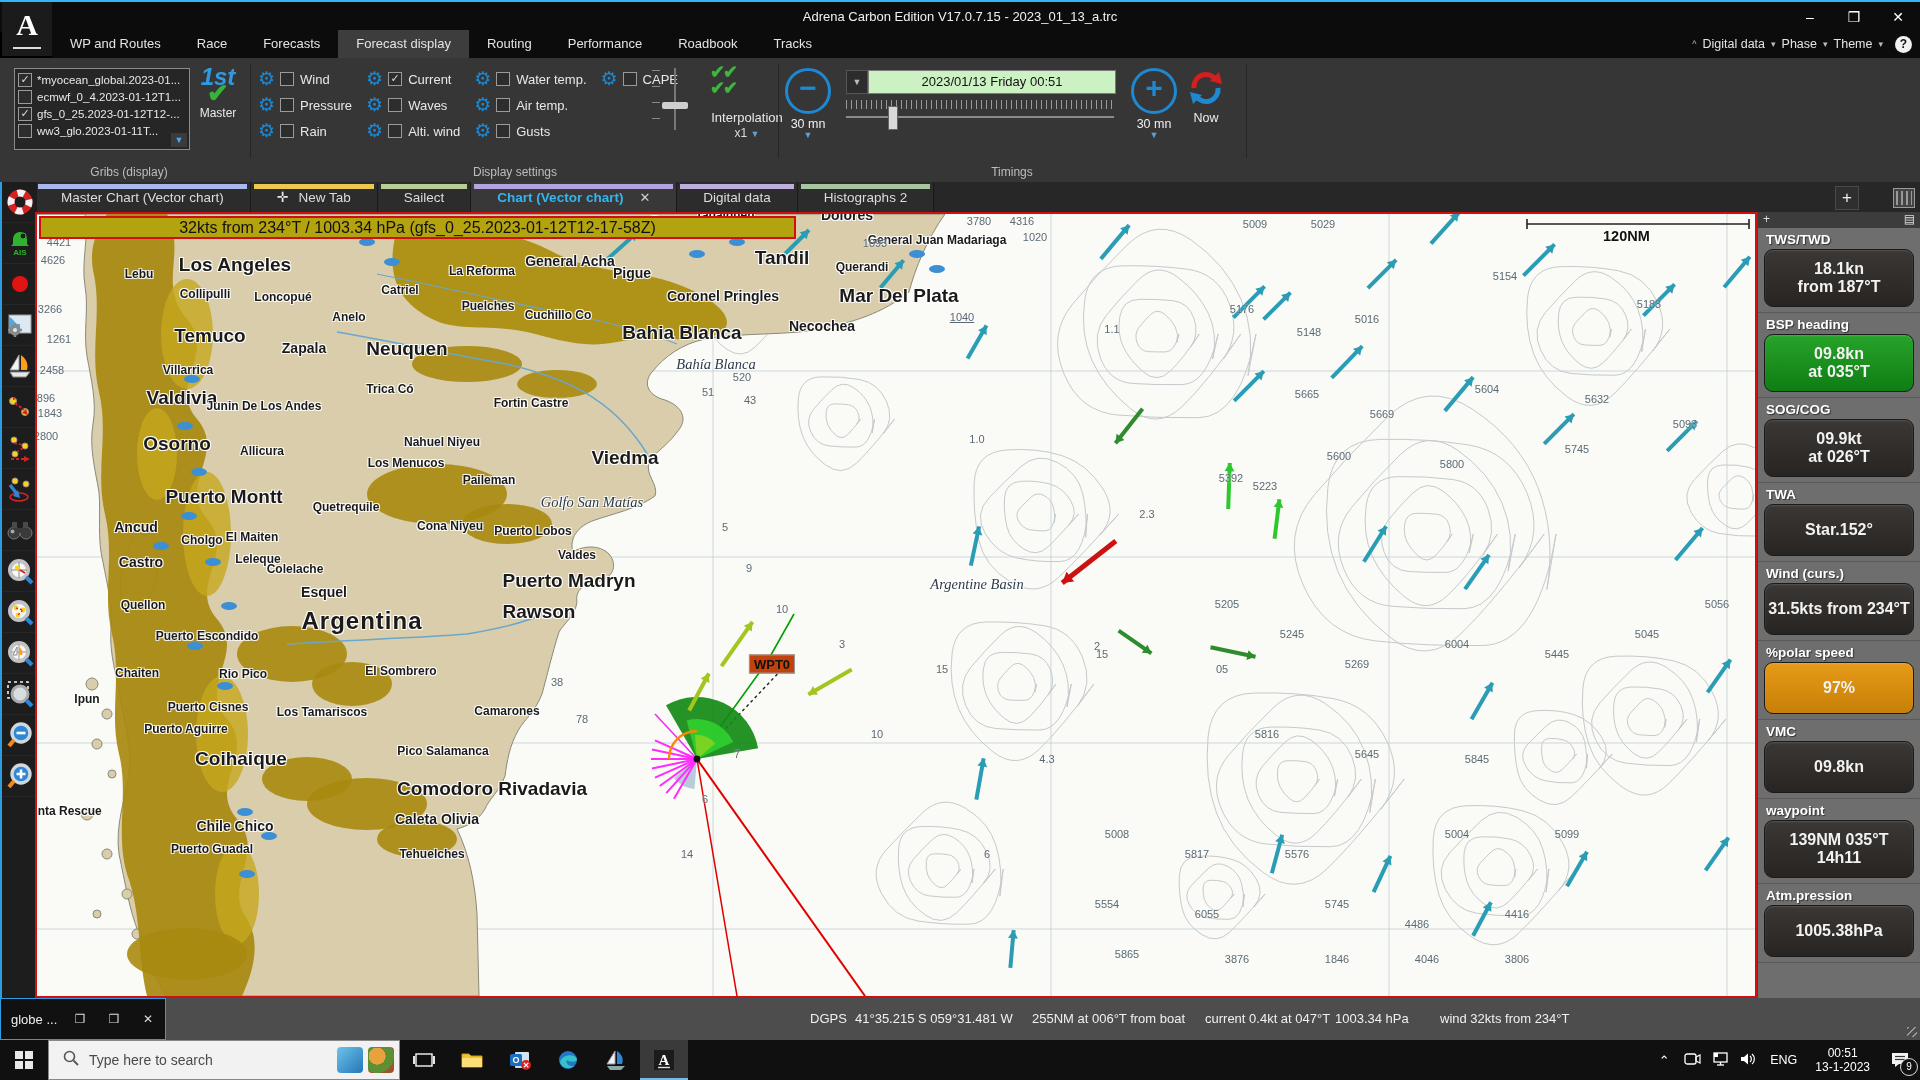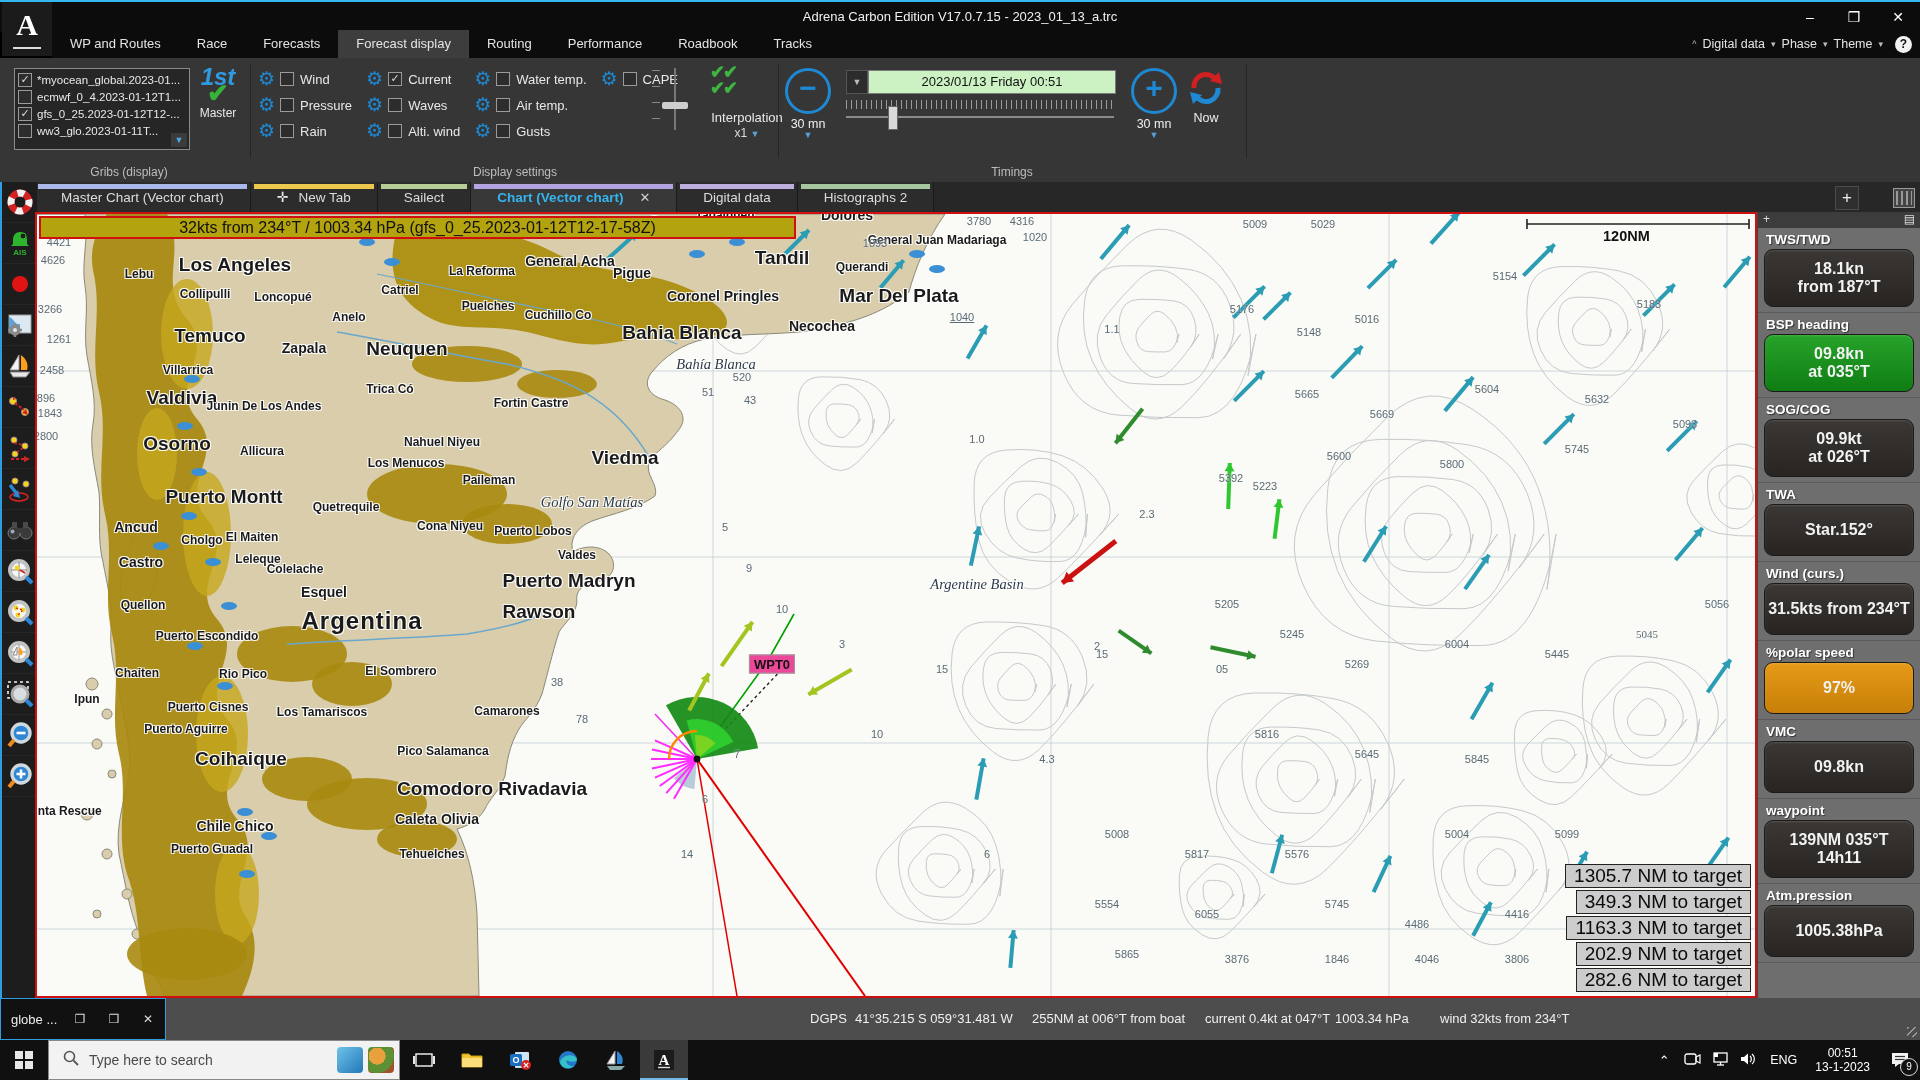--- a/index.html
+++ b/index.html
@@ -80,21 +80,21 @@
         text-shadow:-1px -1px 0 rgba(255,255,255,.85),1px -1px 0 rgba(255,255,255,.85),-1px 1px 0 rgba(255,255,255,.85),1px 1px 0 rgba(255,255,255,.85);}
   .city.s1{font-size:12px;font-weight:bold;}
   .city.s2{font-size:14px;font-weight:bold;}
   .city.s3{font-size:19px;font-weight:bold;}
   .city.s4{font-size:24px;font-weight:bold;letter-spacing:1px;}
   .city.s0{font-family:"Liberation Serif",serif;font-style:italic;font-weight:normal;font-size:14.5px;color:#2d3a4a;}
   .depth{position:absolute;transform:translate(-50%,-50%);font-size:11px;color:#5a6a74;white-space:nowrap;
          text-shadow:0 0 2px rgba(255,255,255,.9);}
   #map-banner{left:2px;top:2px;width:757px;height:23px;background:#b3a30f;border:2px solid #d01010;box-sizing:border-box;
               color:#111;font-size:16px;text-align:center;line-height:19px;white-space:nowrap;overflow:hidden;}
-  #wpt-label{position:absolute;transform:translate(-50%,-50%);background:#ec4899;color:#111;font-weight:bold;
+  #wpt-label{position:absolute;transform:translate(-50%,-50%);background:#c2410c;color:#111;font-weight:bold;
              font-size:13px;padding:1px 4px;border:1px solid #999;}
   #scale-label{position:absolute;left:1566px;top:14px;font-size:14.5px;color:#111;font-weight:bold;}
   #targets{position:absolute;right:4px;bottom:4px;display:flex;flex-direction:column;align-items:flex-end;gap:2px;}
   .target-box{background:#cccccc;border:1.5px solid #222;color:#0a0a0a;font-size:19px;line-height:22px;
               padding:0 8px;white-space:nowrap;}
   
   #sidebar{left:1757px;top:212px;width:163px;height:786px;background:#6e6e6e;border-left:1px solid #444;box-sizing:border-box;}
   #sidebar-top{height:16px;background:#3c3c3c;color:#ddd;font-size:12px;display:flex;justify-content:space-between;padding:0 5px;line-height:15px;}
   .sb-panel{border-bottom:1px solid #5a5a5a;padding:2px 0 5px;}
   .sb-label{color:#fff;font-size:13.5px;font-weight:bold;padding:2px 8px 1px;text-shadow:1px 1px 1px #333;}
@@ -774,21 +774,21 @@
       <div class="depth" style="left: 1270px; top: 180px;">5665</div>
       <div class="depth" style="left: 1345px; top: 200px;">5669</div>
       <div class="depth" style="left: 1450px; top: 175px;">5604</div>
       <div class="depth" style="left: 1560px; top: 185px;">5632</div>
       <div class="depth" style="left: 1648px; top: 210px;">5093</div>
       <div class="depth" style="left: 1190px; top: 390px;">5205</div>
       <div class="depth" style="left: 1255px; top: 420px;">5245</div>
       <div class="depth" style="left: 1320px; top: 450px;">5269</div>
       <div class="depth" style="left: 1420px; top: 430px;">6004</div>
       <div class="depth" style="left: 1520px; top: 440px;">5445</div>
-      <div class="depth" style="left: 1610px; top: 420px; font-family: Liberation Serif, serif;">5045</div>
+      <div class="depth" style="left: 1610px; top: 420px;">5045</div>
       <div class="depth" style="left: 1680px; top: 390px;">5056</div>
       <div class="depth" style="left: 1230px; top: 520px;">5816</div>
       <div class="depth" style="left: 1330px; top: 540px;">5645</div>
       <div class="depth" style="left: 1440px; top: 545px;">5845</div>
       <div class="depth" style="left: 1080px; top: 620px;">5008</div>
       <div class="depth" style="left: 1160px; top: 640px;">5817</div>
       <div class="depth" style="left: 1260px; top: 640px;">5576</div>
       <div class="depth" style="left: 1420px; top: 620px;">5004</div>
       <div class="depth" style="left: 1530px; top: 620px;">5099</div>
       <div class="depth" style="left: 1070px; top: 690px;">5554</div>
@@ -821,27 +821,20 @@
       <div class="depth" style="left: 520px; top: 468px;">38</div>
       <div class="depth" style="left: 700px; top: 540px;">7</div>
       <div class="depth" style="left: 668px; top: 585px;">6</div>
       <div class="depth" style="left: 905px; top: 455px;">15</div>
       <div class="depth" style="left: 840px; top: 520px;">10</div>
       <div class="depth" style="left: 650px; top: 640px;">14</div>
     </div>
   <div class="abs" id="map-banner">32kts from 234°T / 1003.34 hPa (gfs_0_25.2023-01-12T12-17-58Z)</div>
   <div id="scale-label">120NM</div>
   <div id="wpt-label" style="left: 735px; top: 450px;">WPT0</div>
-  <div id="targets">
-      <div class="target-box">1305.7 NM to target</div>
-      <div class="target-box">349.3 NM to target</div>
-      <div class="target-box">1163.3 NM to target</div>
-      <div class="target-box">202.9 NM to target</div>
-      <div class="target-box">282.6 NM to target</div>
-    </div>
 </div>
 
 <div class="abs" id="sidebar">
   <div id="sidebar-top">
     <span>+</span>
     <span>▤</span>
   </div>
   <div id="sidebar-panels">
       <div class="sb-panel">
         <div class="sb-label">TWS/TWD</div>

